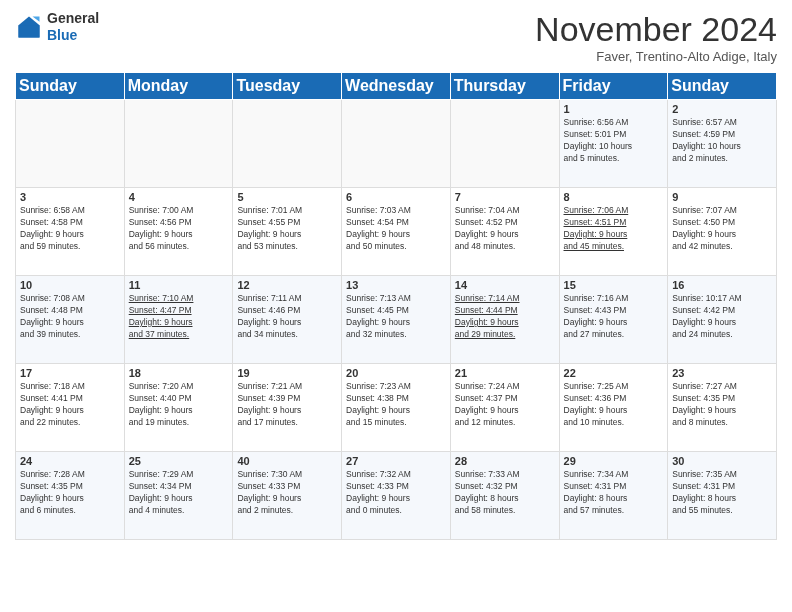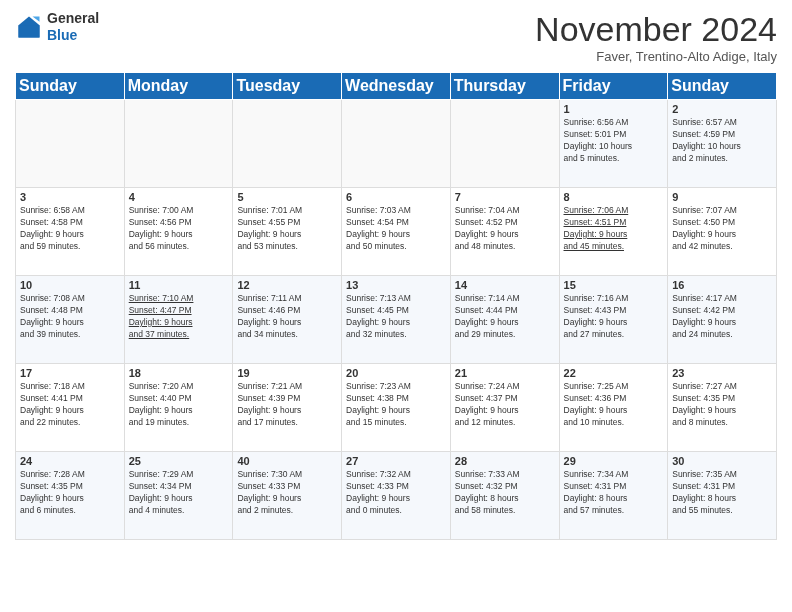--- a/index.html
+++ b/index.html
@@ -220,35 +220,35 @@
           </td>
           <td>
             <span class="day-num">13</span>
             <div class="day-info" style="white-space: pre-line;">Sunrise: 7:13 AM
 Sunset: 4:45 PM
 Daylight: 9 hours
 and 32 minutes.</div>
           </td>
           <td>
             <span class="day-num">14</span>
-            <div class="day-info" style="white-space: pre-line;">Sunrise: 7:14 AM
+            <div class="day-info" style="white-space: pre-line; text-decoration: underline;">Sunrise: 7:14 AM
 Sunset: 4:44 PM
 Daylight: 9 hours
 and 29 minutes.</div>
           </td>
           <td>
             <span class="day-num">15</span>
             <div class="day-info" style="white-space: pre-line;">Sunrise: 7:16 AM
 Sunset: 4:43 PM
 Daylight: 9 hours
 and 27 minutes.</div>
           </td>
           <td>
             <span class="day-num">16</span>
-            <div class="day-info" style="white-space: pre-line;">Sunrise: 4:17 AM
+            <div class="day-info" style="white-space: pre-line;">Sunrise: 10:17 AM
 Sunset: 4:42 PM
 Daylight: 9 hours
 and 24 minutes.</div>
           </td>
         </tr>
         <tr>
           <td>
             <span class="day-num">17</span>
             <div class="day-info" style="white-space: pre-line;">Sunrise: 7:18 AM
 Sunset: 4:41 PM

